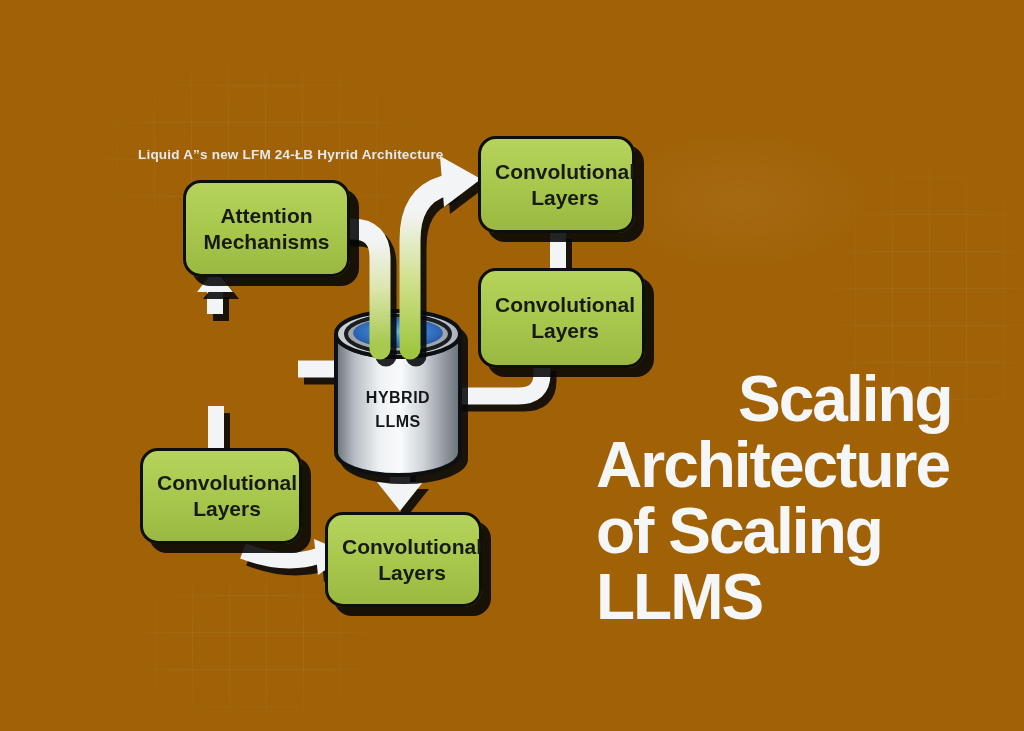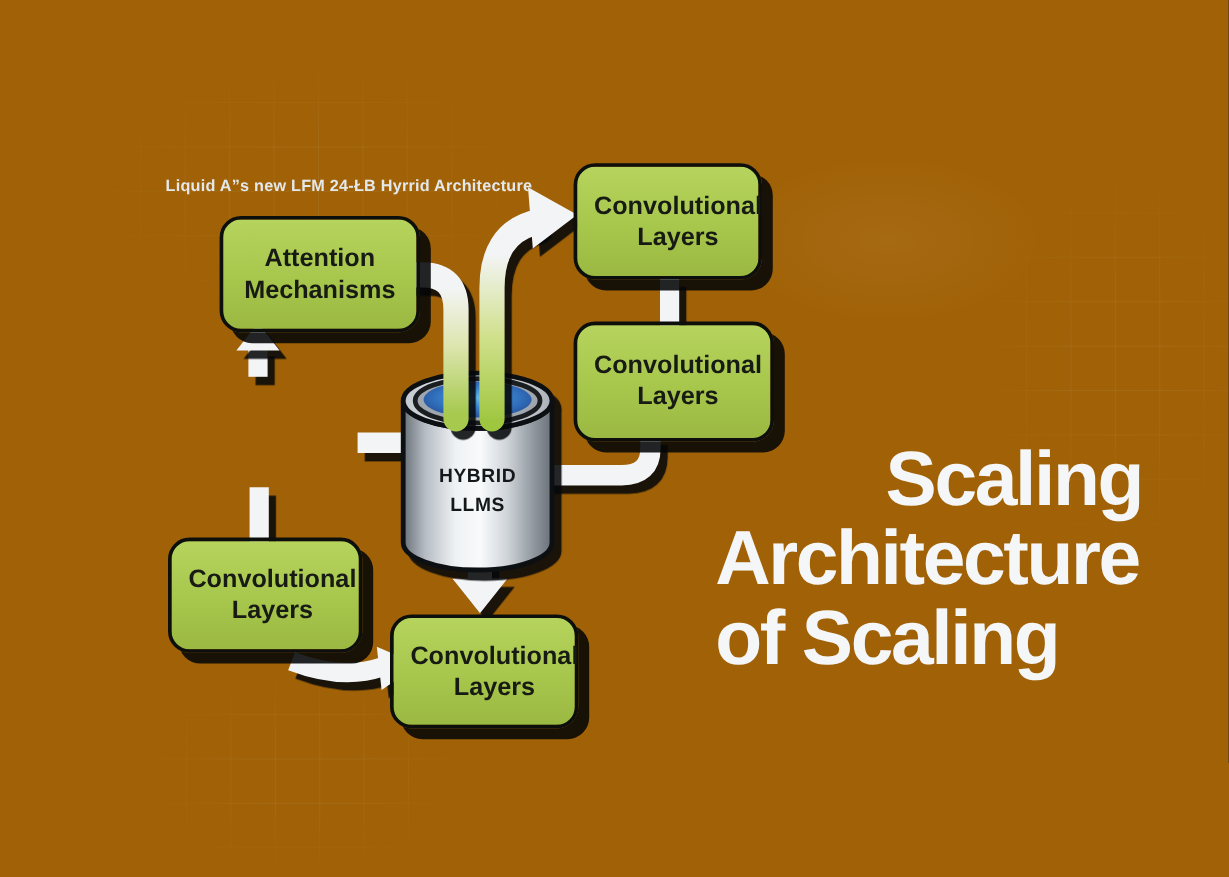--- a/index.html
+++ b/index.html
@@ -134,15 +134,16 @@
   <div class="node" style="left:325px;top:512px;width:157px;height:95px;">
     <span>Convolutional Layers</span>
   </div>
 
   <div class="core-label">HYBRID LLMS</div>
 
   <div class="poster-title">
     <div class="indent">Scaling</div>
     <div>Architecture</div>
     <div>of Scaling</div>
+    <div>LLMS</div>
   </div>
 
 </div>
 
 </body></html>

